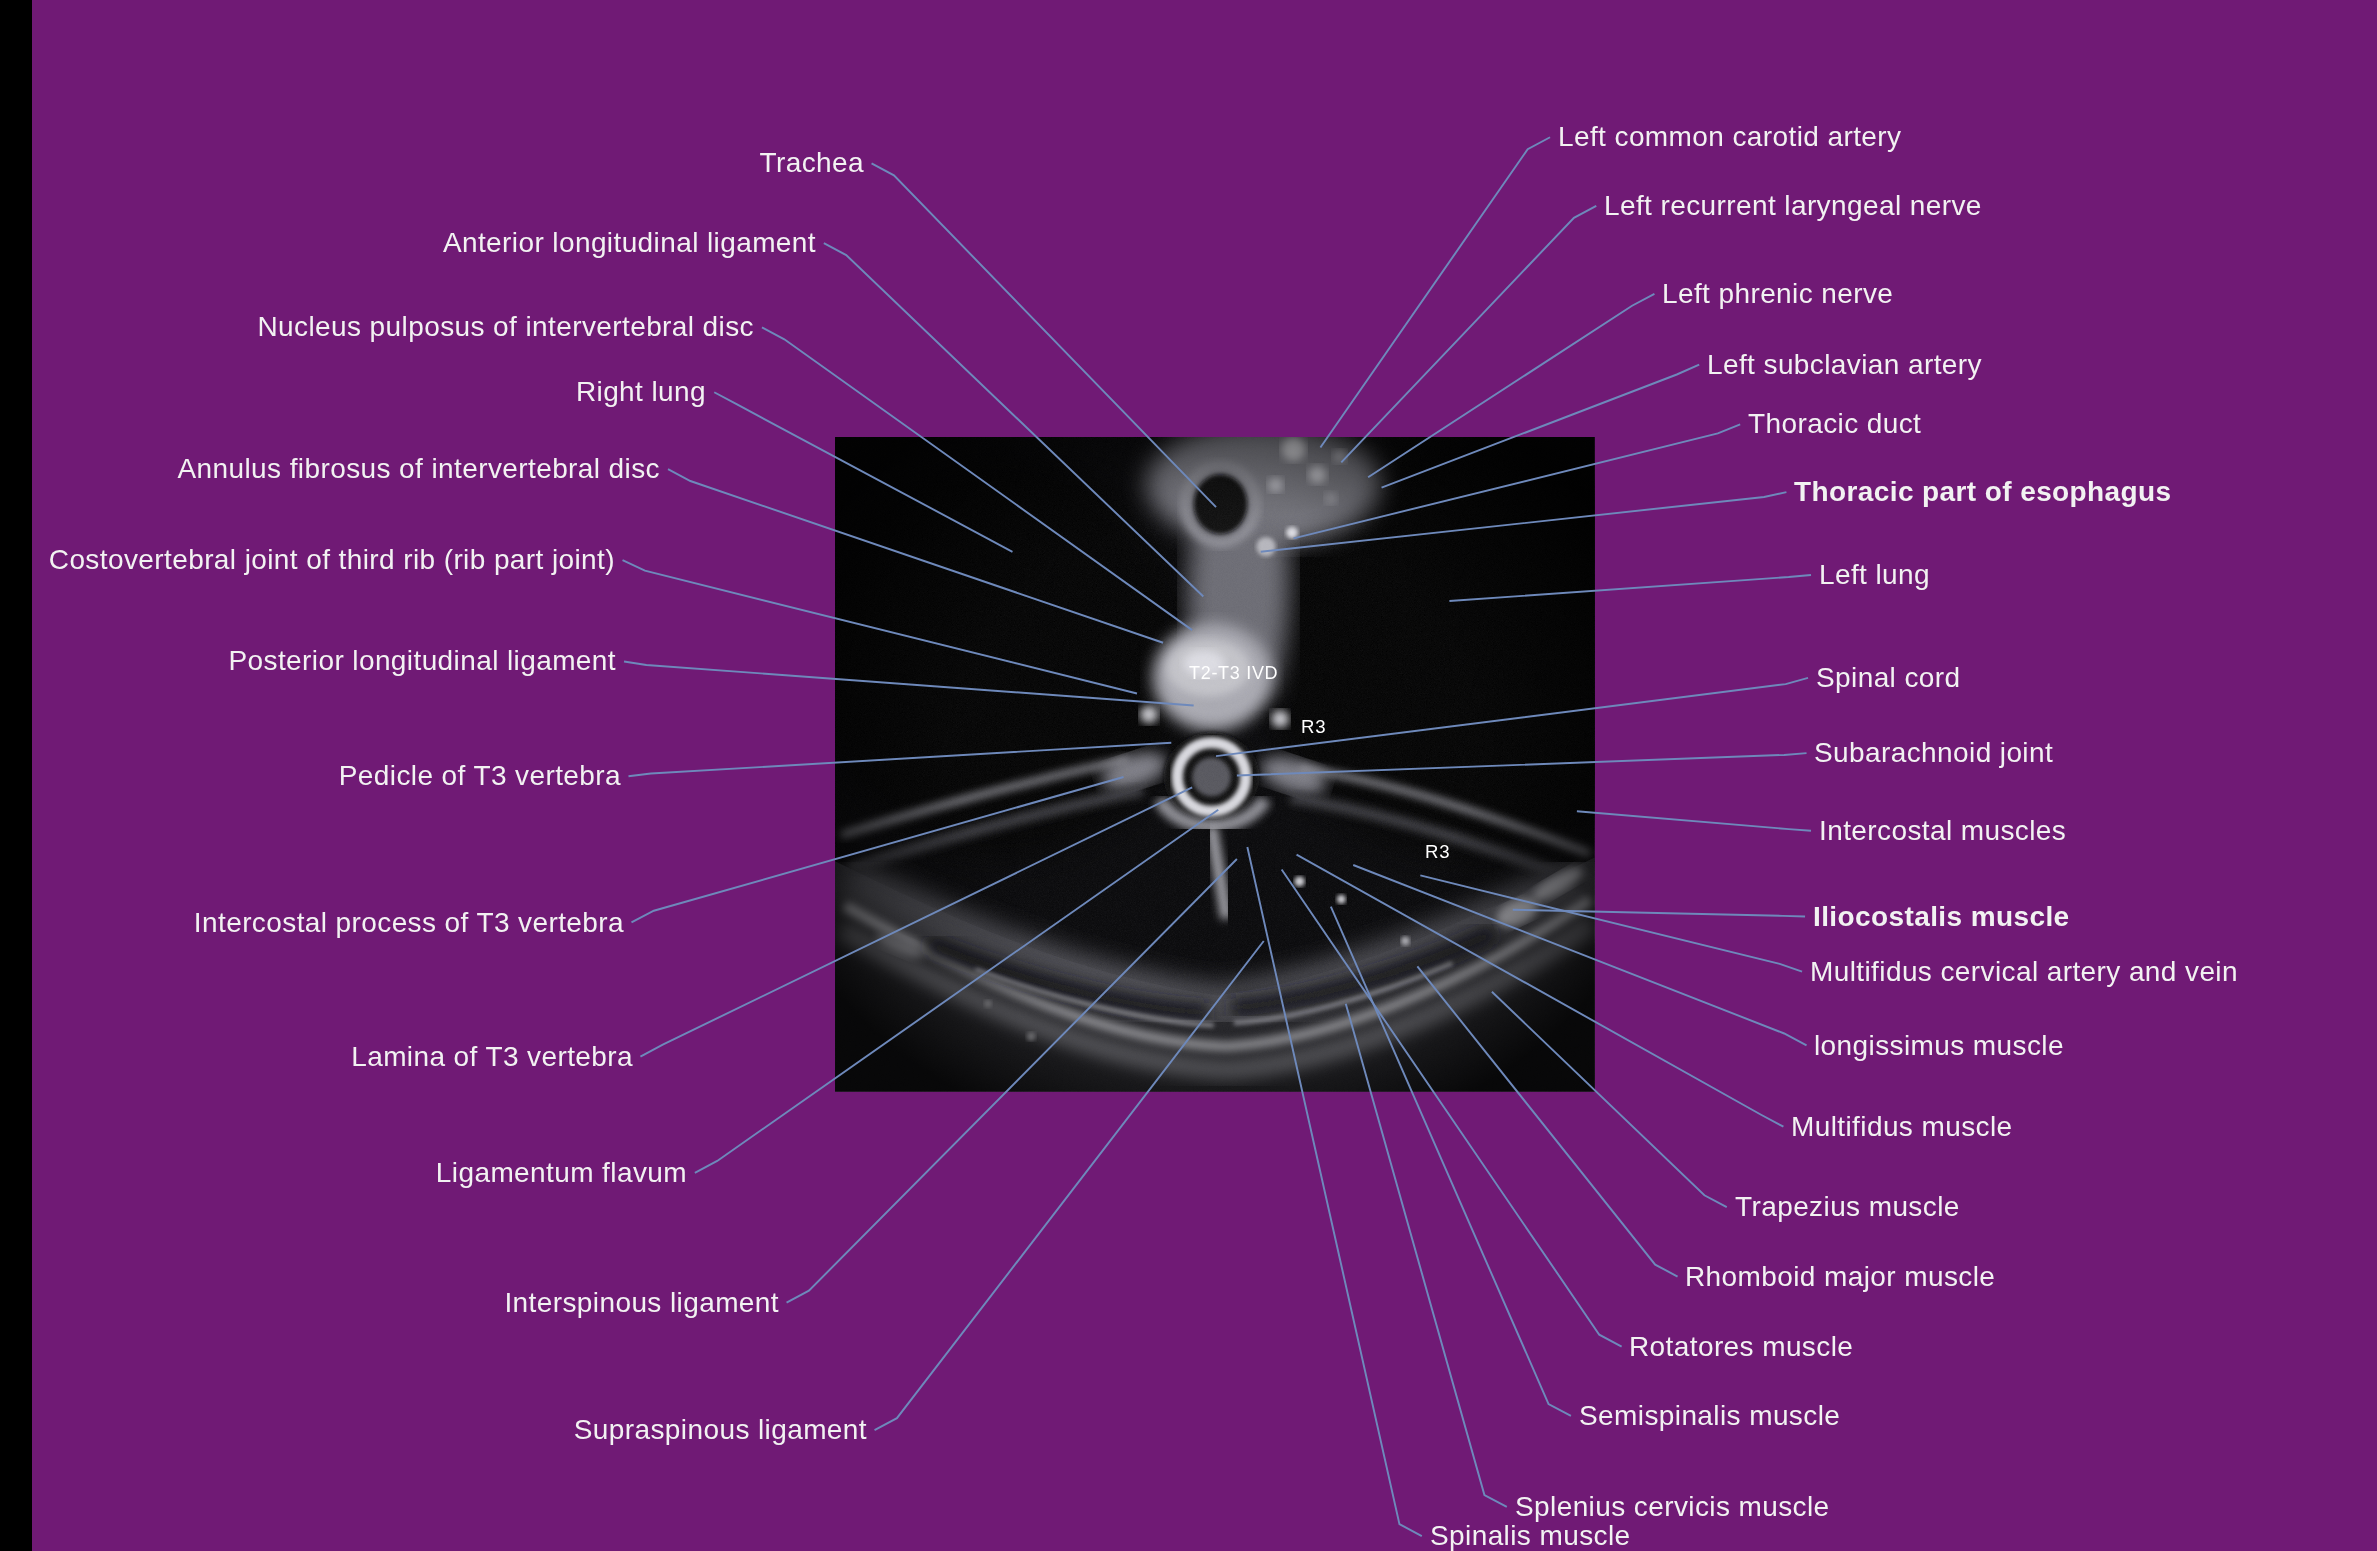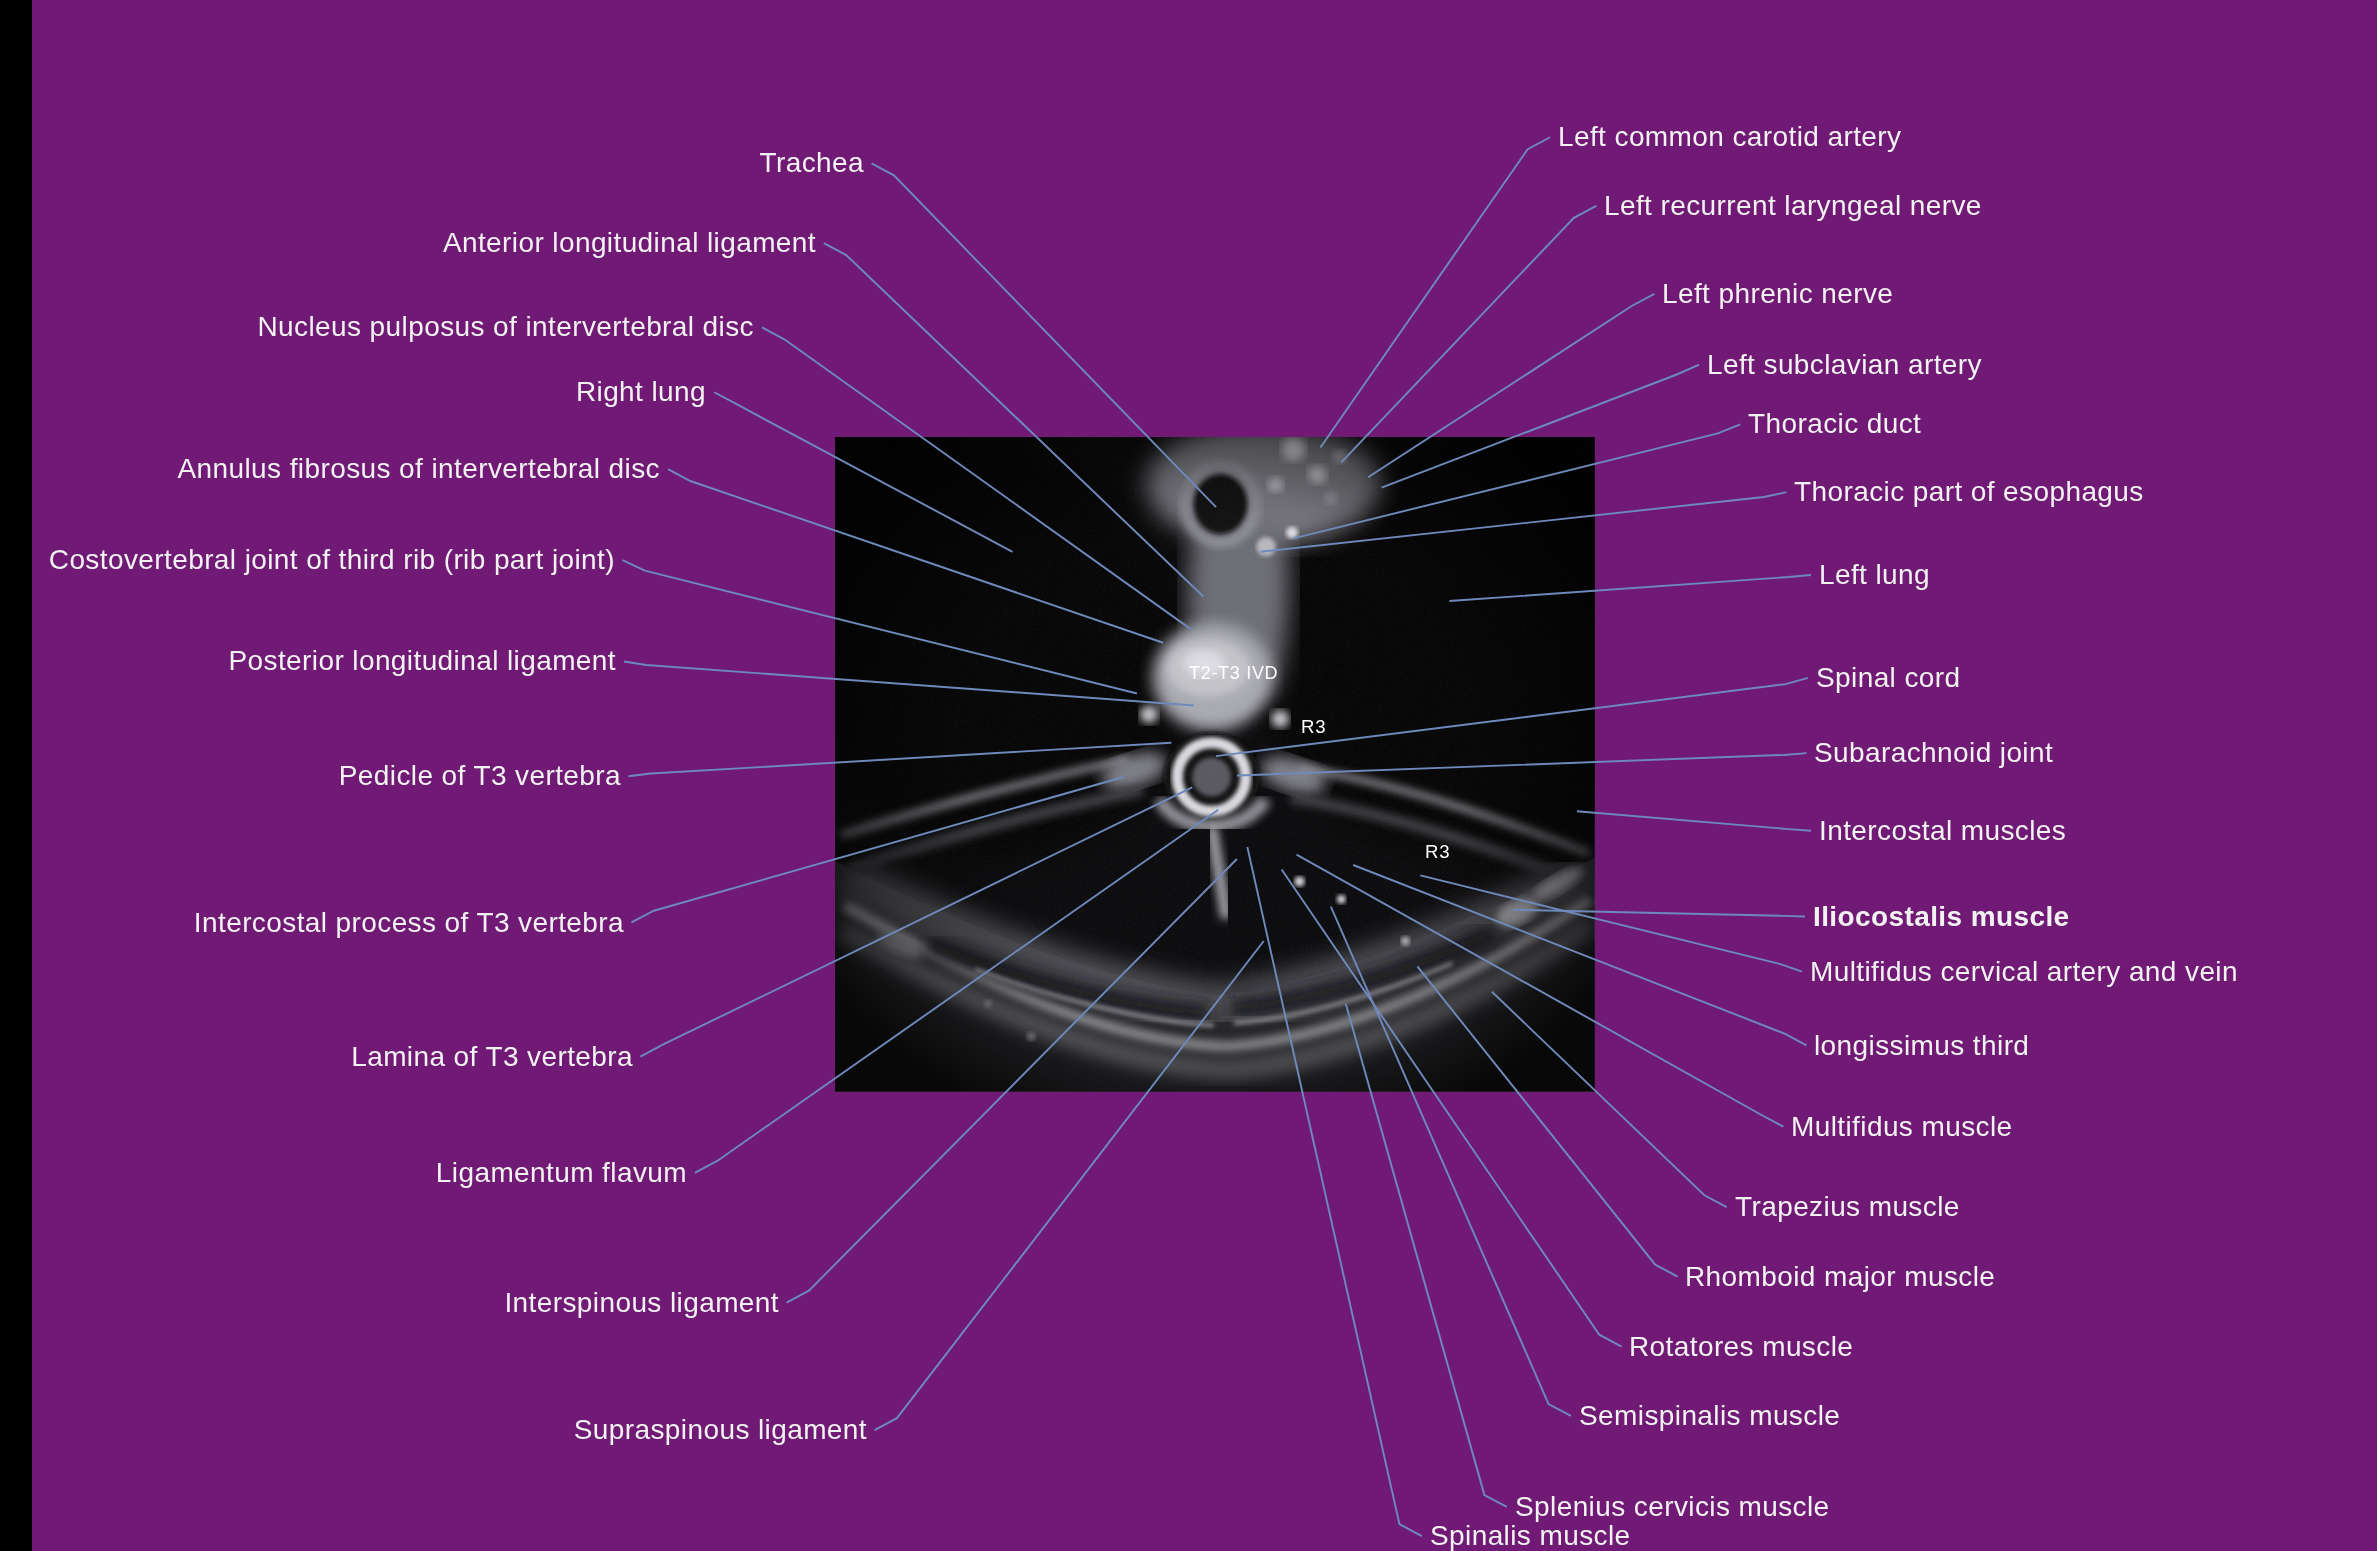--- a/index.html
+++ b/index.html
@@ -163,28 +163,28 @@
       <div class="anno-label" style="color: rgb(242, 242, 242); top: 923px; right: 1785px;">Intercostal process of T3 vertebra</div>
       <div class="anno-label" style="color: rgb(242, 242, 242); top: 1057px; right: 1776px;">Lamina of T3 vertebra</div>
       <div class="anno-label" style="color: rgb(242, 242, 242); top: 1173px; right: 1722px;">Ligamentum flavum</div>
       <div class="anno-label" style="color: rgb(242, 242, 242); top: 1303px; right: 1630px;">Interspinous ligament</div>
       <div class="anno-label" style="color: rgb(242, 242, 242); top: 1430px; right: 1542px;">Supraspinous ligament</div>
       <div class="anno-label" style="color: rgb(242, 242, 242); top: 137px; left: 1526px;">Left common carotid artery</div>
       <div class="anno-label" style="color: rgb(242, 242, 242); top: 206px; left: 1572px;">Left recurrent laryngeal nerve</div>
       <div class="anno-label" style="color: rgb(242, 242, 242); top: 294px; left: 1630px;">Left phrenic nerve</div>
       <div class="anno-label" style="color: rgb(242, 242, 242); top: 365px; left: 1675px;">Left subclavian artery</div>
       <div class="anno-label" style="color: rgb(242, 242, 242); top: 424px; left: 1716px;">Thoracic duct</div>
-      <div class="anno-label" style="color: rgb(242, 242, 242); top: 492px; left: 1762px;">Thoracic part of esophagus</div>
+      <div class="anno-label" style="color: rgb(242, 242, 242); top: 492px; left: 1762px; font-weight: bold;">Thoracic part of esophagus</div>
       <div class="anno-label" style="color: rgb(242, 242, 242); top: 575px; left: 1787px;">Left lung</div>
       <div class="anno-label" style="color: rgb(242, 242, 242); top: 678px; left: 1784px;">Spinal cord</div>
       <div class="anno-label" style="color: rgb(242, 242, 242); top: 753px; left: 1782px;">Subarachnoid joint</div>
       <div class="anno-label" style="color: rgb(242, 242, 242); top: 831px; left: 1787px;">Intercostal muscles</div>
       <div class="anno-label" style="color: rgb(242, 242, 242); top: 917px; left: 1781px; font-weight: bold;">Iliocostalis muscle</div>
       <div class="anno-label" style="color: rgb(242, 242, 242); top: 972px; left: 1778px;">Multifidus cervical artery and vein</div>
-      <div class="anno-label" style="color: rgb(242, 242, 242); top: 1046px; left: 1782px;">longissimus third</div>
+      <div class="anno-label" style="color: rgb(242, 242, 242); top: 1046px; left: 1782px;">longissimus muscle</div>
       <div class="anno-label" style="color: rgb(242, 242, 242); top: 1127px; left: 1759px;">Multifidus muscle</div>
       <div class="anno-label" style="color: rgb(242, 242, 242); top: 1207px; left: 1703px;">Trapezius muscle</div>
       <div class="anno-label" style="color: rgb(242, 242, 242); top: 1277px; left: 1653px;">Rhomboid major muscle</div>
       <div class="anno-label" style="color: rgb(242, 242, 242); top: 1347px; left: 1597px;">Rotatores muscle</div>
       <div class="anno-label" style="color: rgb(242, 242, 242); top: 1416px; left: 1547px;">Semispinalis muscle</div>
       <div class="anno-label" style="color: rgb(242, 242, 242); top: 1507px; left: 1483px;">Splenius cervicis muscle</div>
       <div class="anno-label" style="color: rgb(242, 242, 242); top: 1536px; left: 1398px;">Spinalis muscle</div>
       <div class="mri-text" style="color: rgb(255, 255, 255); left: 1157px; top: 673px;">T2-T3 IVD</div>
       <div class="mri-text small" style="color: rgb(255, 255, 255); left: 1269px; top: 727px;">R3</div>
       <div class="mri-text small" style="color: rgb(255, 255, 255); left: 1393px; top: 852px;">R3</div>

